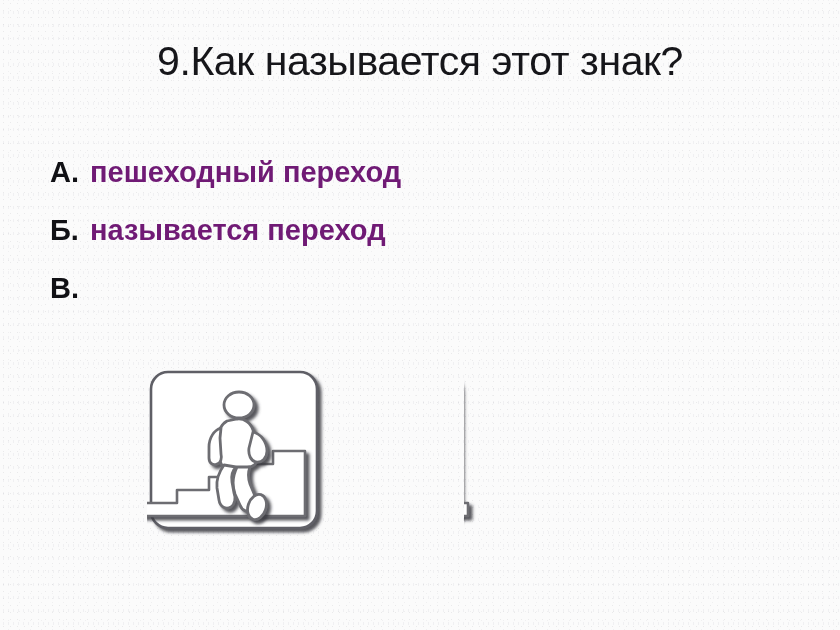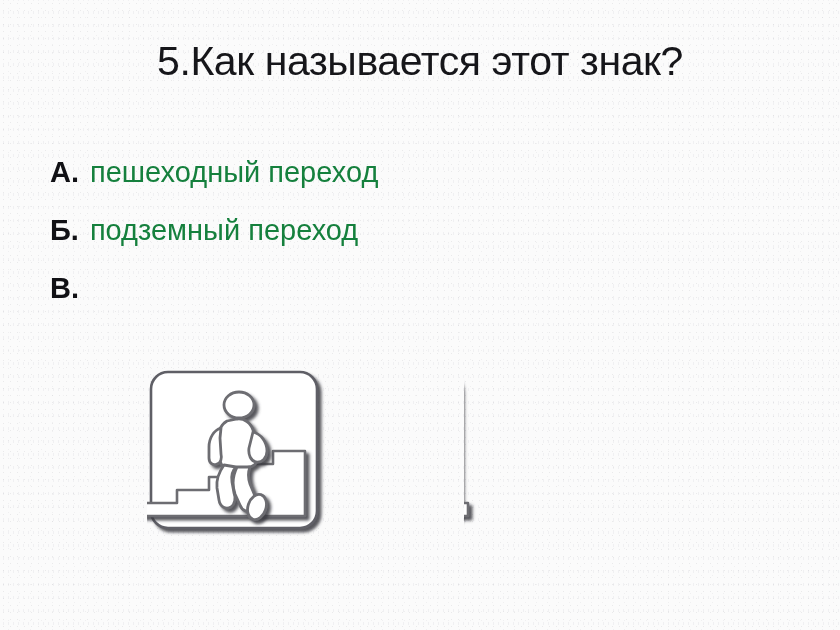--- a/index.html
+++ b/index.html
@@ -65,54 +65,54 @@
     line-height: 34px;
     color: #1b1b1f;
     white-space: nowrap;
   }
   .option-letter {
     font-weight: 700;
     margin-right: 11px;
     color: #111115;
   }
   .option-text {
-    font-weight: 400;
-    color: #15803d;
+    font-weight: 700;
+    color: #701a75;
   }
 
   
   .sign {
     position: absolute;
     width: 178px;
     height: 168px;
   }
   #sign-left  { left: 147px; top: 368px; }
   #sign-right { left: 464px; top: 368px; }
   .sign svg { display: block; width: 100%; height: 100%; }
   .mirrored { transform: scaleX(-1); }
 </style>
 </head>
 <body>
 
 <div id="slide">
 
   <div id="noise"></div>
 
-  <div id="title">5.Как называется этот знак?</div>
+  <div id="title">9.Как называется этот знак?</div>
 
   <div id="options">
 
     <div class="option">
       <span class="option-letter">А.</span>
       <span class="option-text">пешеходный переход</span>
     </div>
 
     <div class="option">
       <span class="option-letter">Б.</span>
-      <span class="option-text">подземный переход</span>
+      <span class="option-text">называется переход</span>
     </div>
 
     <div class="option">
       <span class="option-letter">В.</span>
     </div>
 
   </div>
 
   <div class="sign" id="sign-left">
     <svg viewBox="0 0 178 168" xmlns="http://www.w3.org/2000/svg">

